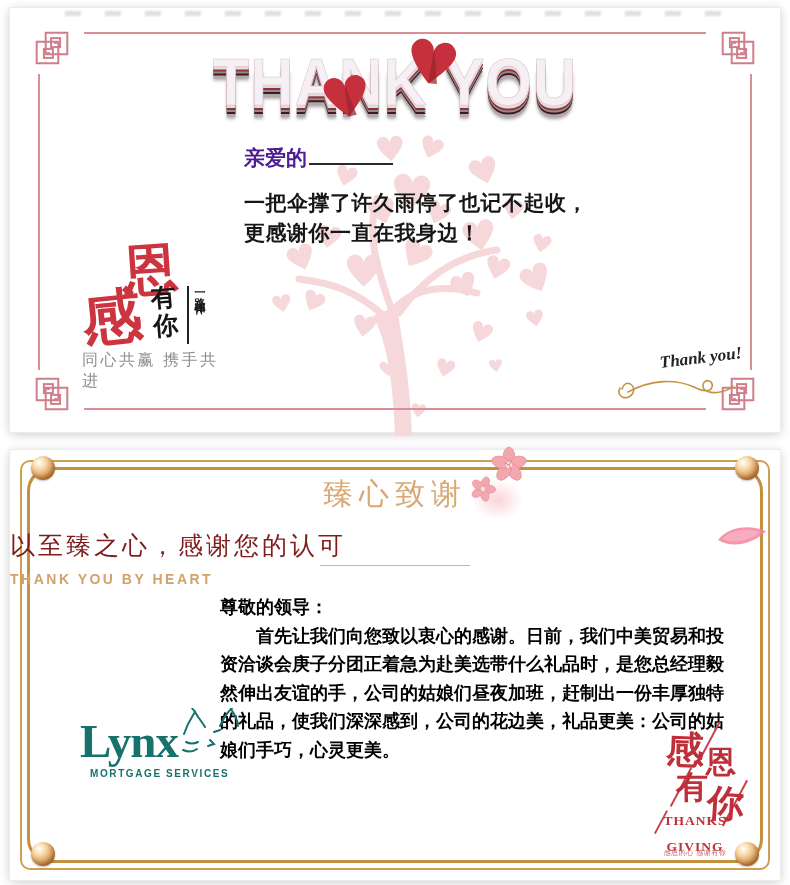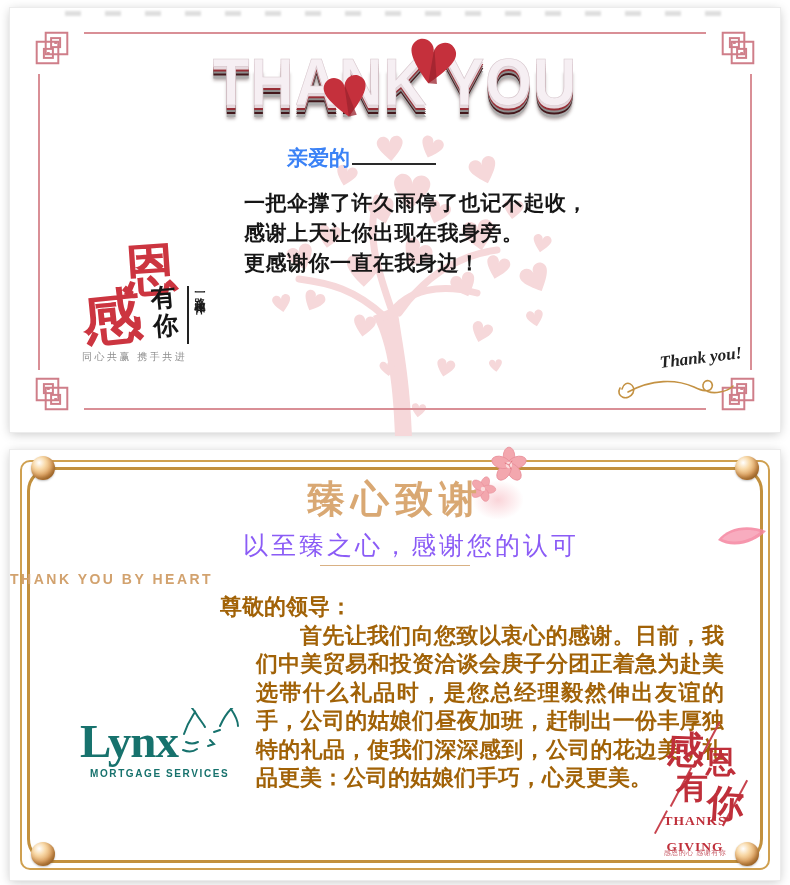--- a/index.html
+++ b/index.html
@@ -26,61 +26,61 @@
 
   .thankyou{position:absolute;left:0;right:0;top:40px;text-align:center;
     font-family:"Liberation Sans",sans-serif;font-weight:800;font-size:60px;letter-spacing:1px;
     color:#f6eff3;-webkit-text-stroke:.6px #d9c9cf;transform:scaleY(1.12);
     text-shadow:0 2px 0 #e6d9de,0 4px 0 #972e36,0 6px 0 #8d8d8d,0 8px 0 #43171b,0 10px 0 #ababab,0 12px 3px rgba(50,20,20,.35);}
   .paper-heart{position:absolute;}
   .heart1{left:394px;top:28px;width:56px;height:52px;transform:rotate(10deg);}
   .heart2{left:310px;top:64px;width:52px;height:49px;transform:rotate(-8deg);}
 
   .dear{position:absolute;left:234px;top:136px;font-family:"Liberation Serif",serif;
-    font-size:21px;color:#3b82f6;font-weight:600;margin-left:43px;}
+    font-size:21px;color:#4c1d95;font-weight:600;}
   .dear-line{display:inline-block;width:84px;height:16px;border-bottom:2px solid #2a2a2a;margin-left:2px;}
   .messages{position:absolute;left:234px;top:180px;font-family:"Liberation Serif",serif;
     font-size:21px;line-height:30px;color:#161616;font-weight:600;letter-spacing:.5px;}
 
   .stamp{position:absolute;left:78px;top:228px;width:140px;height:140px;font-family:"Liberation Serif",serif;}
   .stamp .c-en{position:absolute;left:36px;top:-2px;font-size:54px;font-weight:800;color:#cc3540;transform:rotate(-4deg);}
   .stamp .c-gan{position:absolute;left:-6px;top:42px;font-size:60px;font-weight:800;color:#cc3540;transform:rotate(-6deg);}
   .stamp .mid{position:absolute;left:64px;top:48px;display:flex;flex-direction:column;line-height:28px;
     font-size:25px;font-weight:800;color:#151515;transform:rotate(-5deg);}
   .stamp .vbar{position:absolute;left:99px;top:50px;width:2px;height:58px;background:#222;}
   .stamp .vtext{position:absolute;left:104px;top:50px;writing-mode:vertical-rl;font-size:11px;
     letter-spacing:2px;color:#1a1a1a;font-weight:700;}
-  .stamp .slogan{position:absolute;left:-6px;top:114px;width:150px;font-size:10px;color:#8f8f8f;
+  .stamp .slogan{position:absolute;left:-6px;top:114px;width:150px;font-size:16px;color:#8f8f8f;
     letter-spacing:2.5px;font-family:"Liberation Sans",sans-serif;}
 
   .signature{position:absolute;left:626px;top:340px;width:130px;text-align:center;
     font-family:"Liberation Serif",serif;font-style:italic;font-size:17px;color:#222;
     transform:rotate(-7deg);font-weight:600;}
   .swirl{position:absolute;left:602px;top:360px;width:130px;height:36px;}
 
   
   .gframe-outer{position:absolute;inset:10px;border:2px solid #cfa050;border-radius:10px;}
   .gframe-inner{position:absolute;inset:17px;border:3px solid #c2903e;border-radius:24px;}
   .pearl{position:absolute;width:24px;height:24px;border-radius:50%;
     background:radial-gradient(circle at 34% 28%,#ffffff,#f8d8a6 28%,#ddA262 58%,#a96c28 85%,#8a5a20);
     box-shadow:inset -2px -3px 4px rgba(120,70,20,.45),0 1px 2px rgba(0,0,0,.25);}
   .pearl.tl{left:21px;top:6px;} .pearl.tr{left:725px;top:6px;}
   .pearl.bl{left:21px;top:392px;} .pearl.br{left:725px;top:392px;}
 
-  .b-title{position:absolute;left:0;right:0;top:24px;text-align:center;font-size:38px;font-weight:700;
+  .b-title{position:absolute;left:0;right:0;top:24px;text-align:center;font-size:30px;font-weight:400;
     color:#d9a873;letter-spacing:6px;}
-  .b-sub{position:absolute;left:0;right:0;top:79px;text-align:center;font-size:25px;font-weight:500;
-    color:#8b5cf6;letter-spacing:3px;margin-left:32px;}
+  .b-sub{position:absolute;left:0;right:0;top:79px;text-align:left;font-size:25px;font-weight:500;
+    color:#7f1d1d;letter-spacing:3px;}
   .b-divider{position:absolute;left:310px;top:115px;width:150px;height:1px;background:#d9b184;}
   .b-en{position:absolute;left:0;right:0;top:121px;font-size:14px;font-weight:700;
     color:#d2a26e;letter-spacing:2.5px;}
 
-  .letter{position:absolute;left:210px;top:143px;width:504px;color:#a16207;
-    font-size:22px;font-weight:700;line-height:28.5px;}
-  .letter .body{text-indent:2em;text-align:justify;margin-top:0;margin-left:36px;}
+  .letter{position:absolute;left:210px;top:143px;width:504px;color:#000000;
+    font-size:18px;font-weight:700;line-height:28.5px;}
+  .letter .body{text-indent:2em;text-align:justify;margin-top:0;}
 
   .blossom{position:absolute;}
   .blossom-shadow{position:absolute;left:462px;top:30px;width:52px;height:40px;border-radius:50%;
     background:radial-gradient(ellipse,rgba(244,160,170,.45),rgba(244,160,170,0) 70%);}
   .petal{position:absolute;left:706px;top:74px;width:52px;height:26px;filter:blur(.6px);}
 
   .lynx{position:absolute;left:70px;top:272px;width:170px;height:72px;color:#17726d;}
   .lynx .name{position:absolute;left:0;top:-8px;font-family:"Liberation Serif",serif;
     font-weight:800;font-size:47px;letter-spacing:-1px;}
   .lynx .cat{position:absolute;left:98px;top:-14px;width:66px;height:52px;}
@@ -205,21 +205,20 @@
     <svg class="paper-heart heart2" viewBox="0 0 32 30">
       <path d="M16 9.5 C16 3.5 9 .5 5 4.5 C.5 9 3.5 15.5 16 27.5 C28.5 15.5 31.5 9 27 4.5 C23 .5 16 3.5 16 9.5 Z" fill="#c5303c"></path>
       <path d="M16 7 L21 27 L16 27.5 Z" fill="#9b232d" opacity=".75"></path>
     </svg>
 
     <div class="dear">
       <span>亲爱的</span><span class="dear-line"></span>
     </div>
     <div class="messages">
       <div>一把伞撑了许久雨停了也记不起收，</div>
-      <div>感谢上天让你出现在我身旁。</div>
       <div>更感谢你一直在我身边！</div>
     </div>
 
     <div class="stamp">
       <span class="c-en">恩</span>
       <span class="c-gan">感</span>
       <span class="mid">
         <span>有</span>
         <span>你</span>
       </span>

